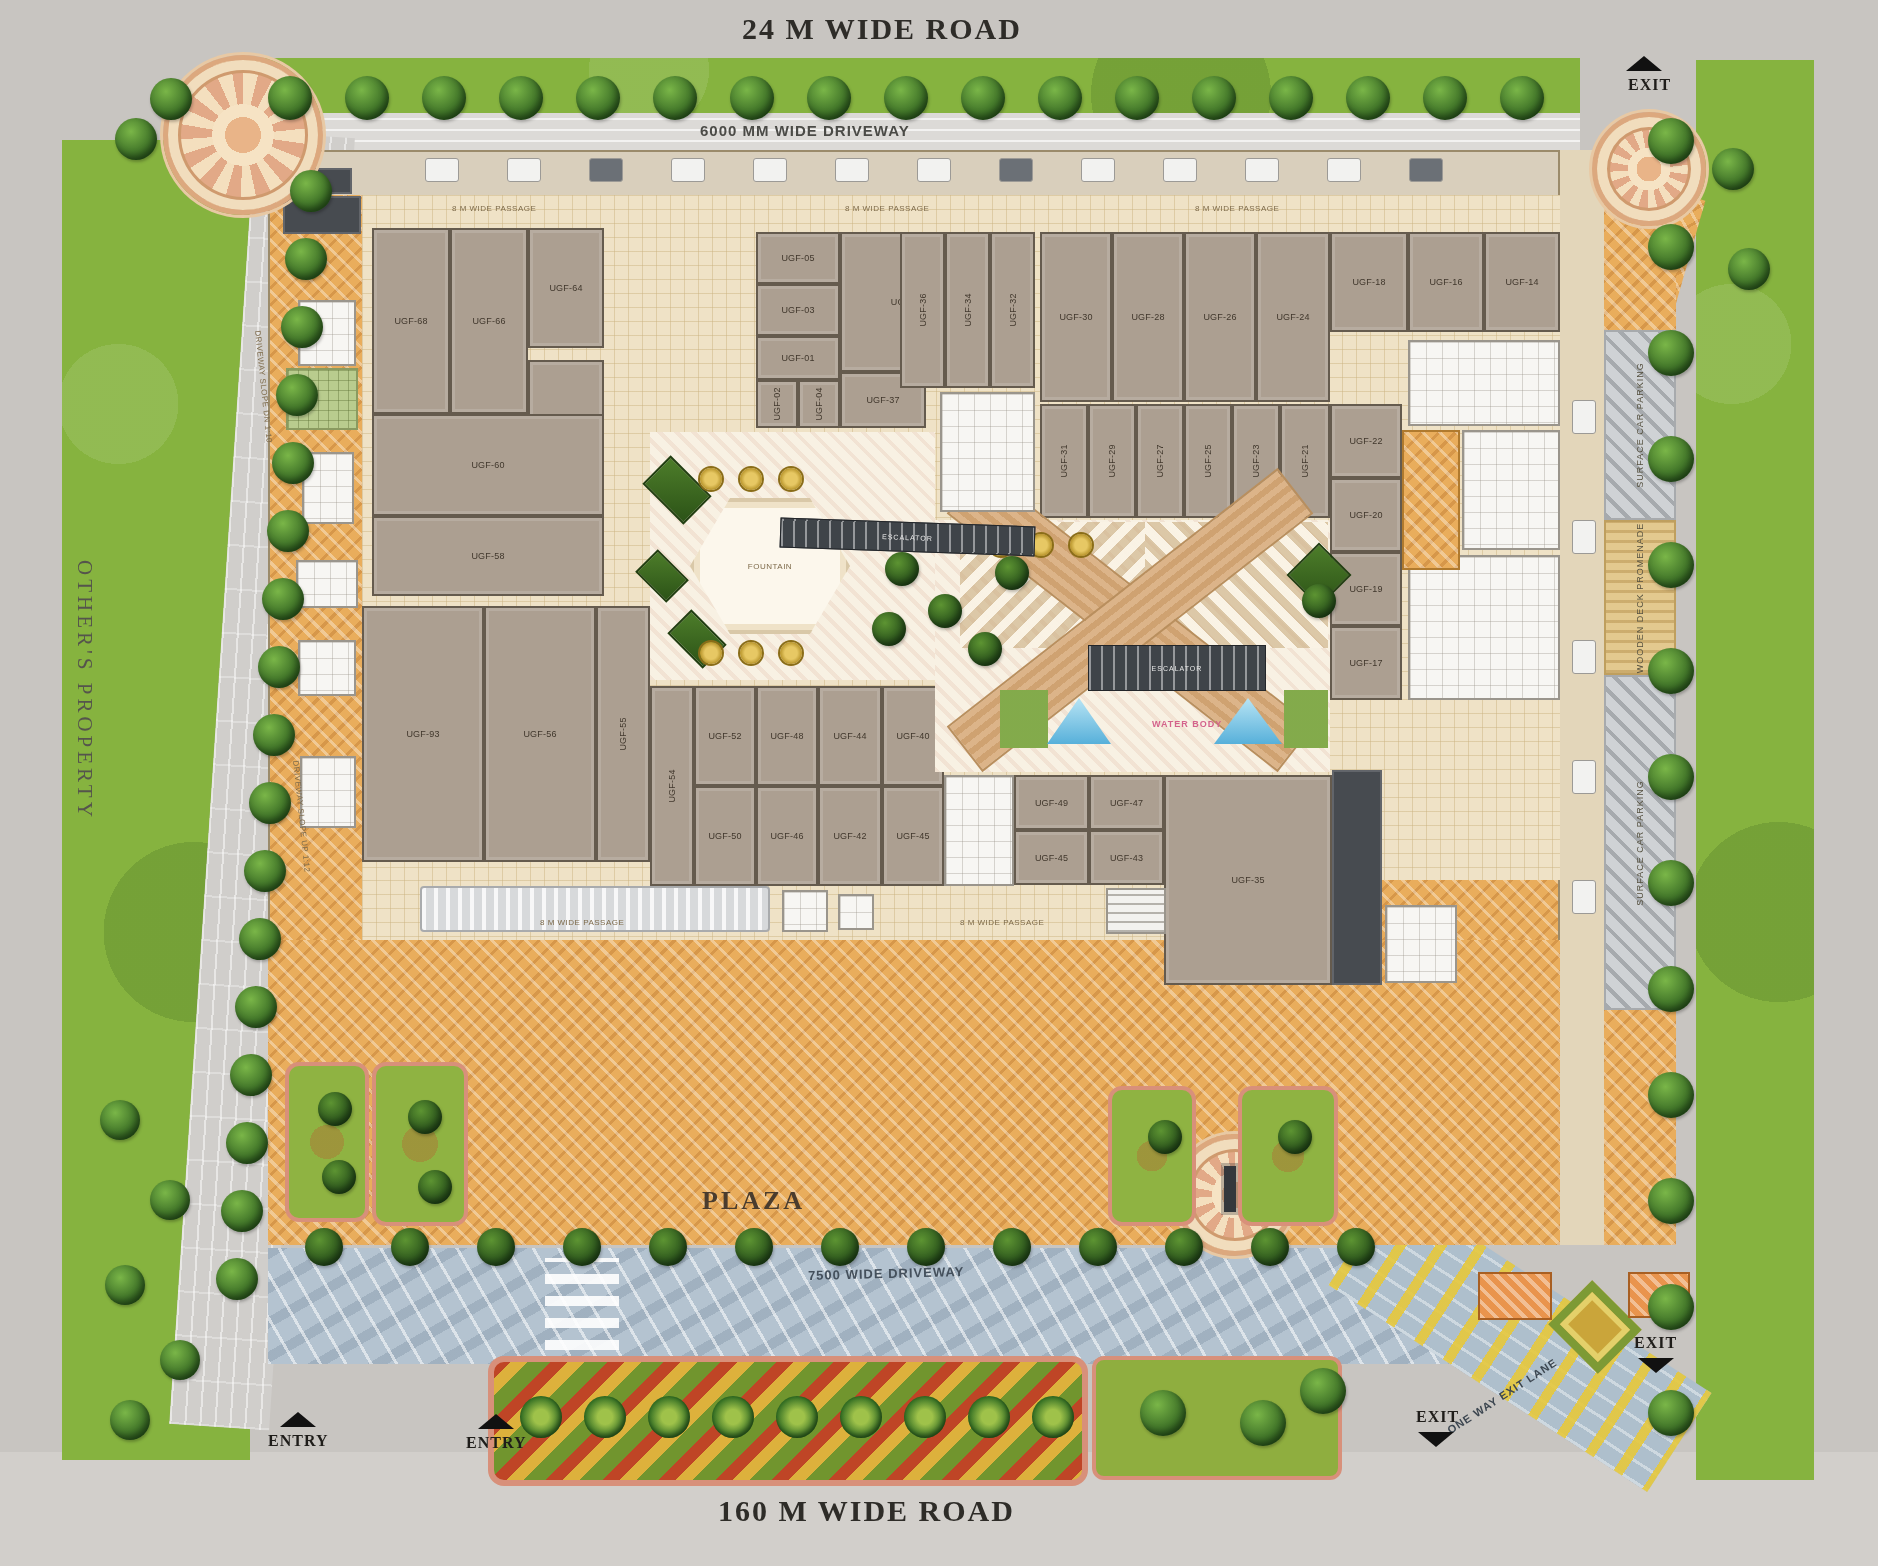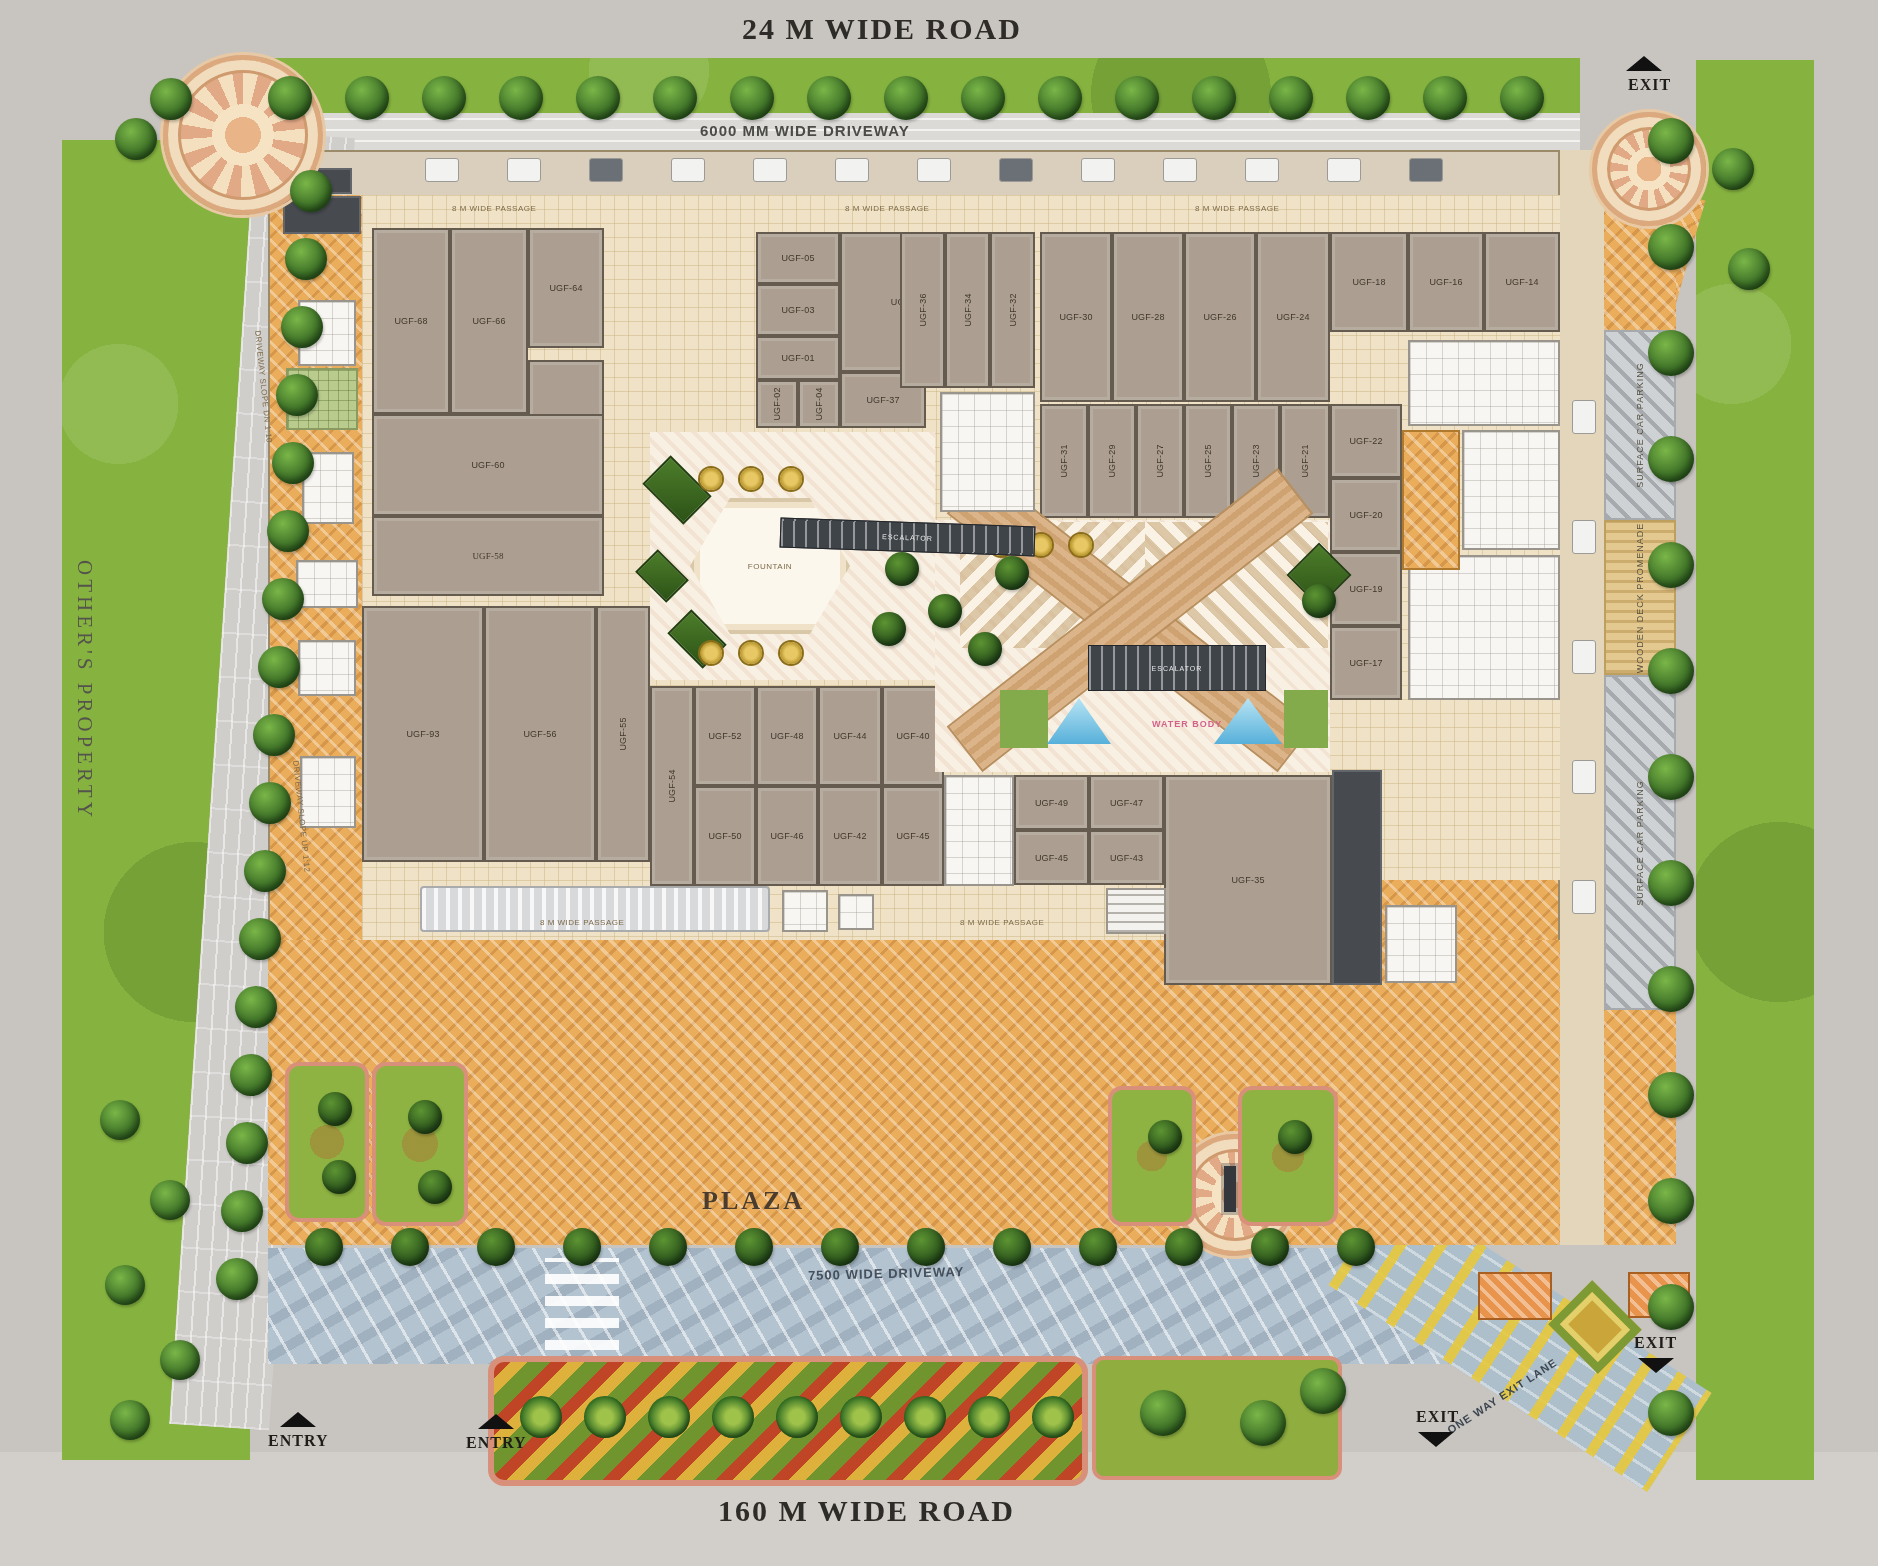--- a/index.html
+++ b/index.html
@@ -146,21 +146,21 @@
       </div>
       <div class="unit" style="left: 528px; top: 228px; width: 76px; height: 120px;">
         <span>UGF-64</span>
       </div>
       <div class="unit" style="left: 528px; top: 360px; width: 76px; height: 66px; align-items: flex-end;">
         <span>UGF-62</span>
       </div>
       <div class="unit" style="left: 372px; top: 414px; width: 232px; height: 102px;">
         <span>UGF-60</span>
       </div>
-      <div class="unit" style="left: 372px; top: 516px; width: 232px; height: 80px; font-family: Liberation Serif, serif;">
+      <div class="unit" style="left: 372px; top: 516px; width: 232px; height: 80px;">
         <span>UGF-58</span>
       </div>
       <div class="unit" style="left: 756px; top: 232px; width: 84px; height: 52px;">
         <span>UGF-05</span>
       </div>
       <div class="unit" style="left: 756px; top: 284px; width: 84px; height: 52px;">
         <span>UGF-03</span>
       </div>
       <div class="unit" style="left: 756px; top: 336px; width: 84px; height: 44px;">
         <span>UGF-01</span>

